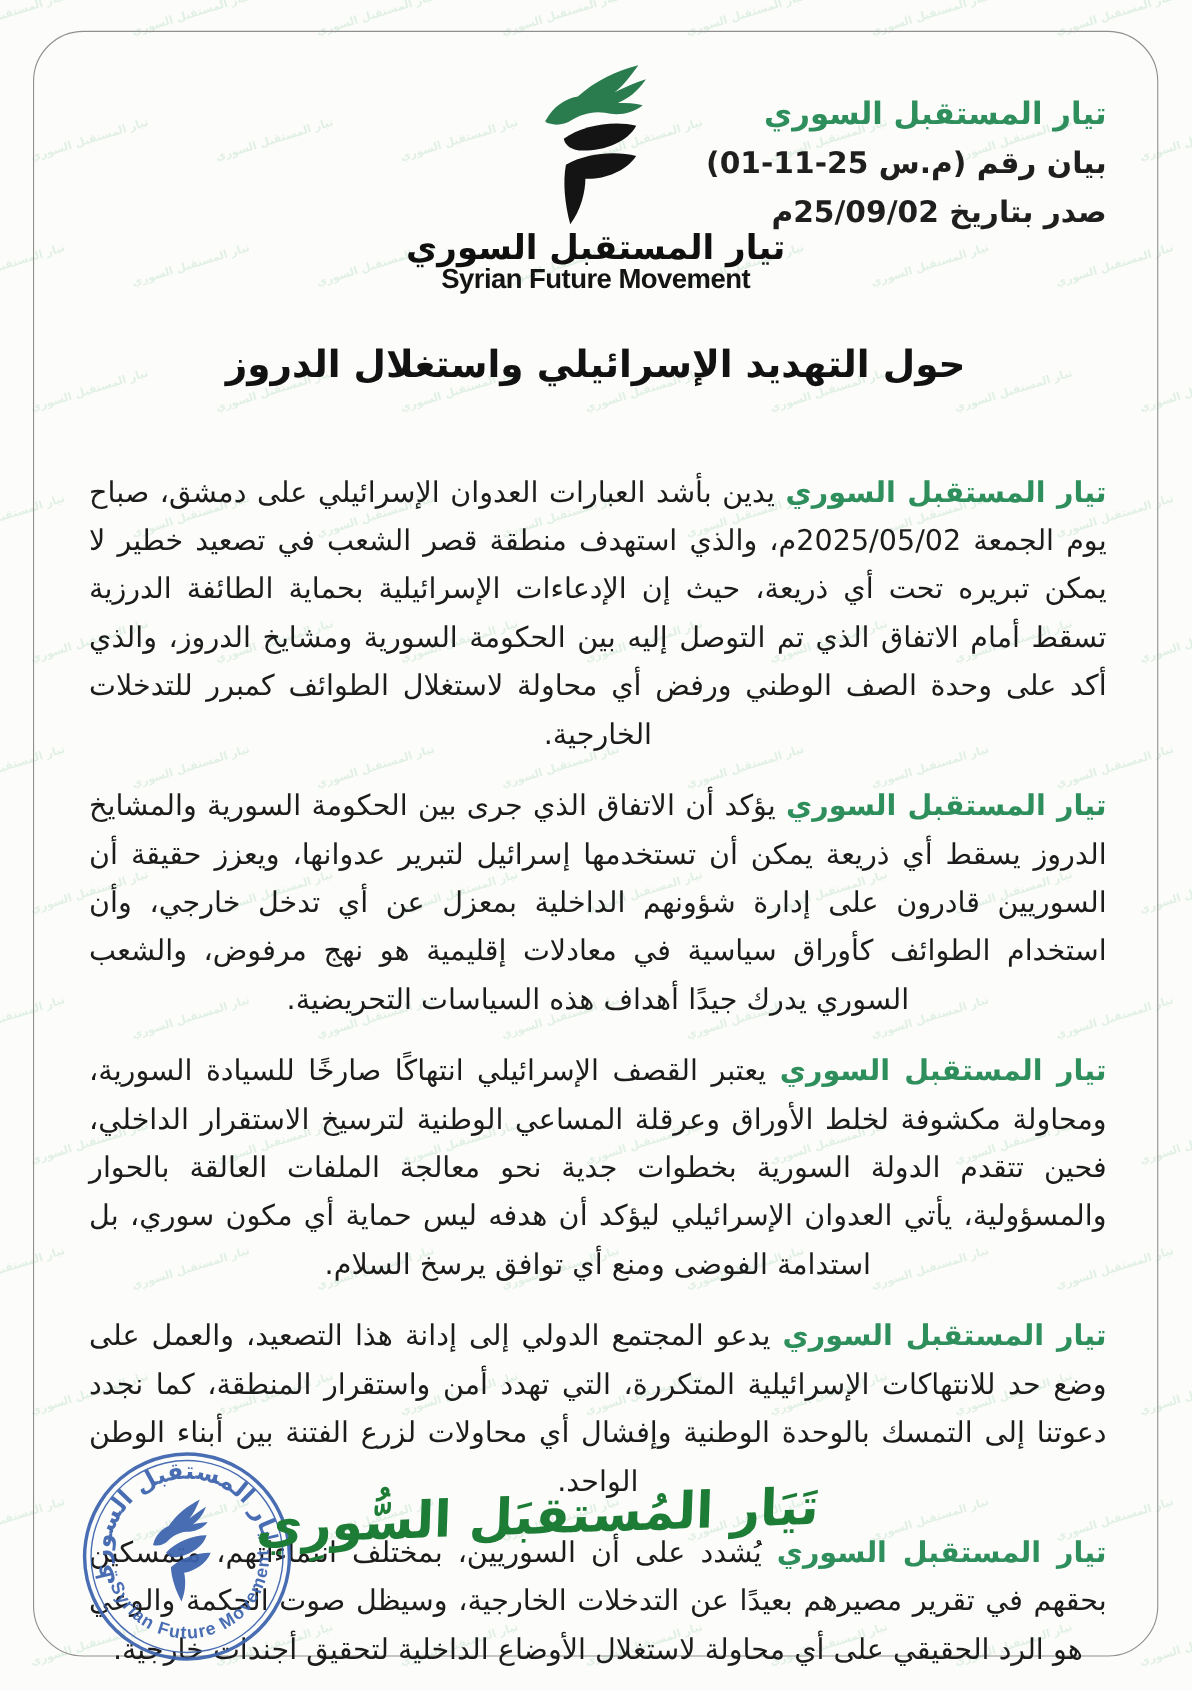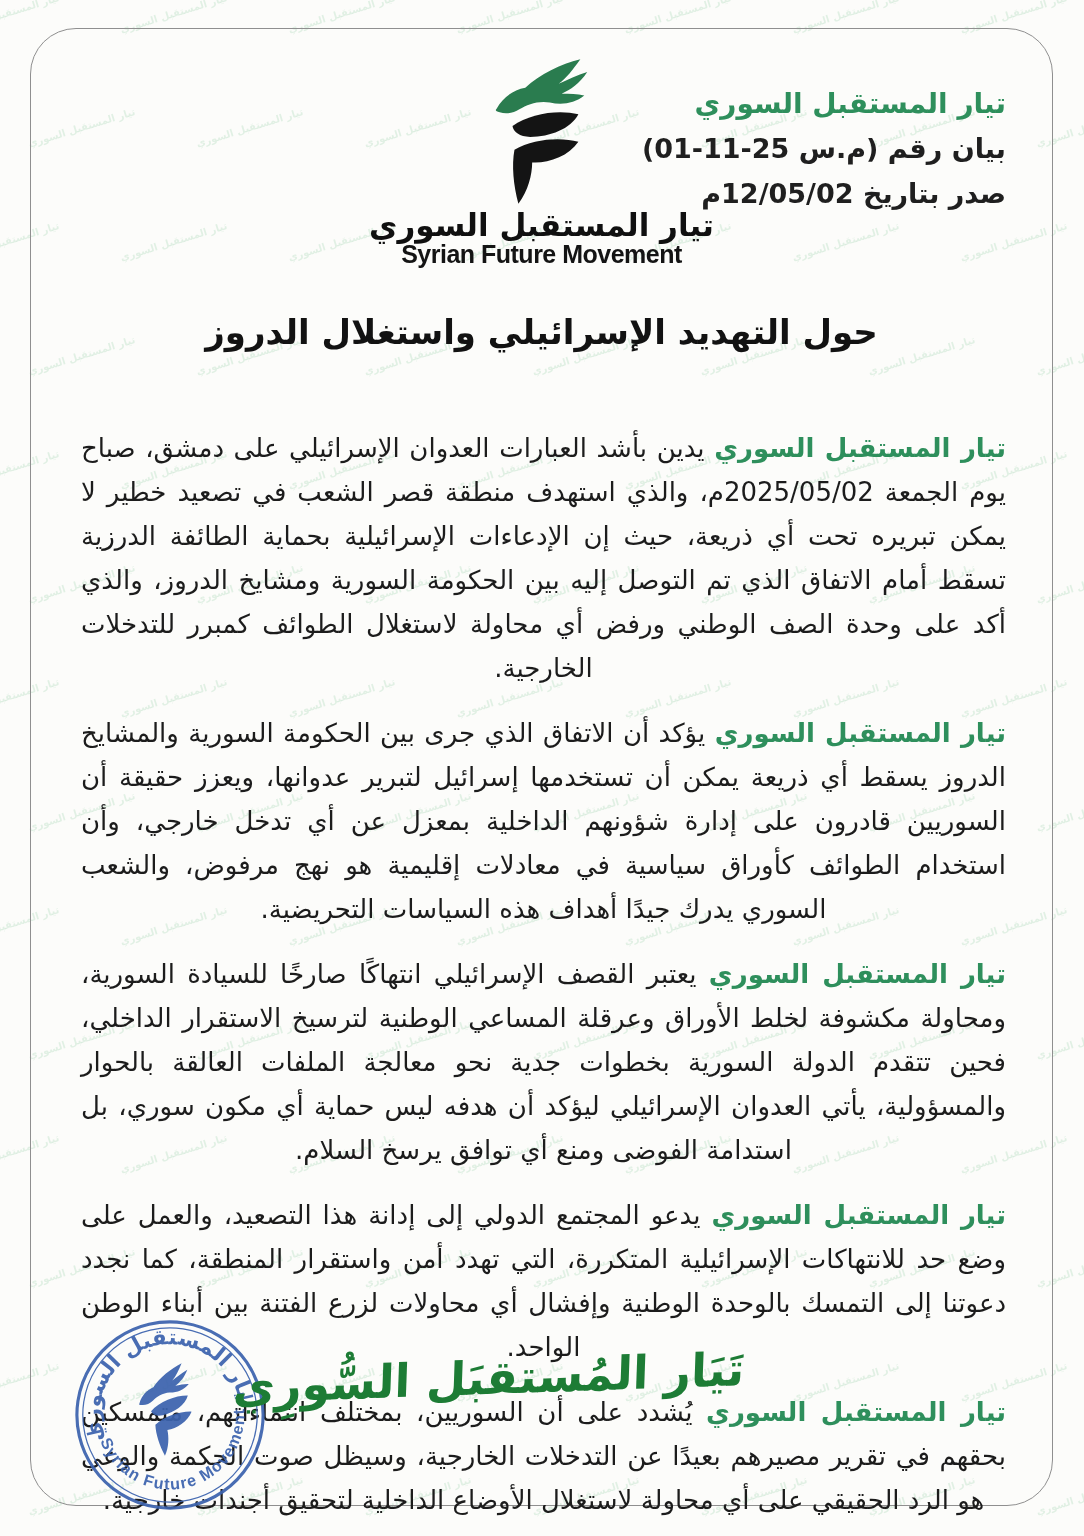--- a/index.html
+++ b/index.html
@@ -153,21 +153,21 @@
     <span class="wm" style="left: 698px; top: 1490px;">تيار المستقبل السوري</span>
     <span class="wm" style="left: 866px; top: 1490px;">تيار المستقبل السوري</span>
     <span class="wm" style="left: 1034px; top: 1490px;">تيار المستقبل السوري</span>
   </div>
 
 <div class="page">
 
   <div class="header-info">
     <div class="org">تيار المستقبل السوري</div>
     <div>بيان رقم (م.س 25-11-01)</div>
-    <div>صدر بتاريخ 12/05/02م</div>
+    <div>صدر بتاريخ 25/09/02م</div>
   </div>
 
   <div class="logo-block">
     <svg width="118" height="152" viewBox="0 0 120 150" aria-hidden="true">
       <path class="head" d="M14,52 C20,41 31,33 43,31 C58,17 79,7 99,2 C91,13 85,21 77,27 C86,23 96,18 106,15 C98,27 89,33 80,37 C88,37 96,37 103,39 C93,47 80,49 68,46 C56,44 45,48 37,53 C31,57 23,58 17,56 C13,55 12,54 14,52 Z"></path>
       <path class="flame" d="M30,70 C48,57 77,53 97,58 C89,73 68,81 48,81 C37,81 31,76 30,70 Z"></path>
       <path class="flame" d="M32,94 C51,83 79,81 97,86 C87,101 66,108 50,107 C50,119 46,136 36,149 C31,130 29,110 32,94 Z"></path>
     </svg>
     <div class="logo-ar">تيار المستقبل السوري</div>
     <div class="logo-en">Syrian Future Movement</div>

